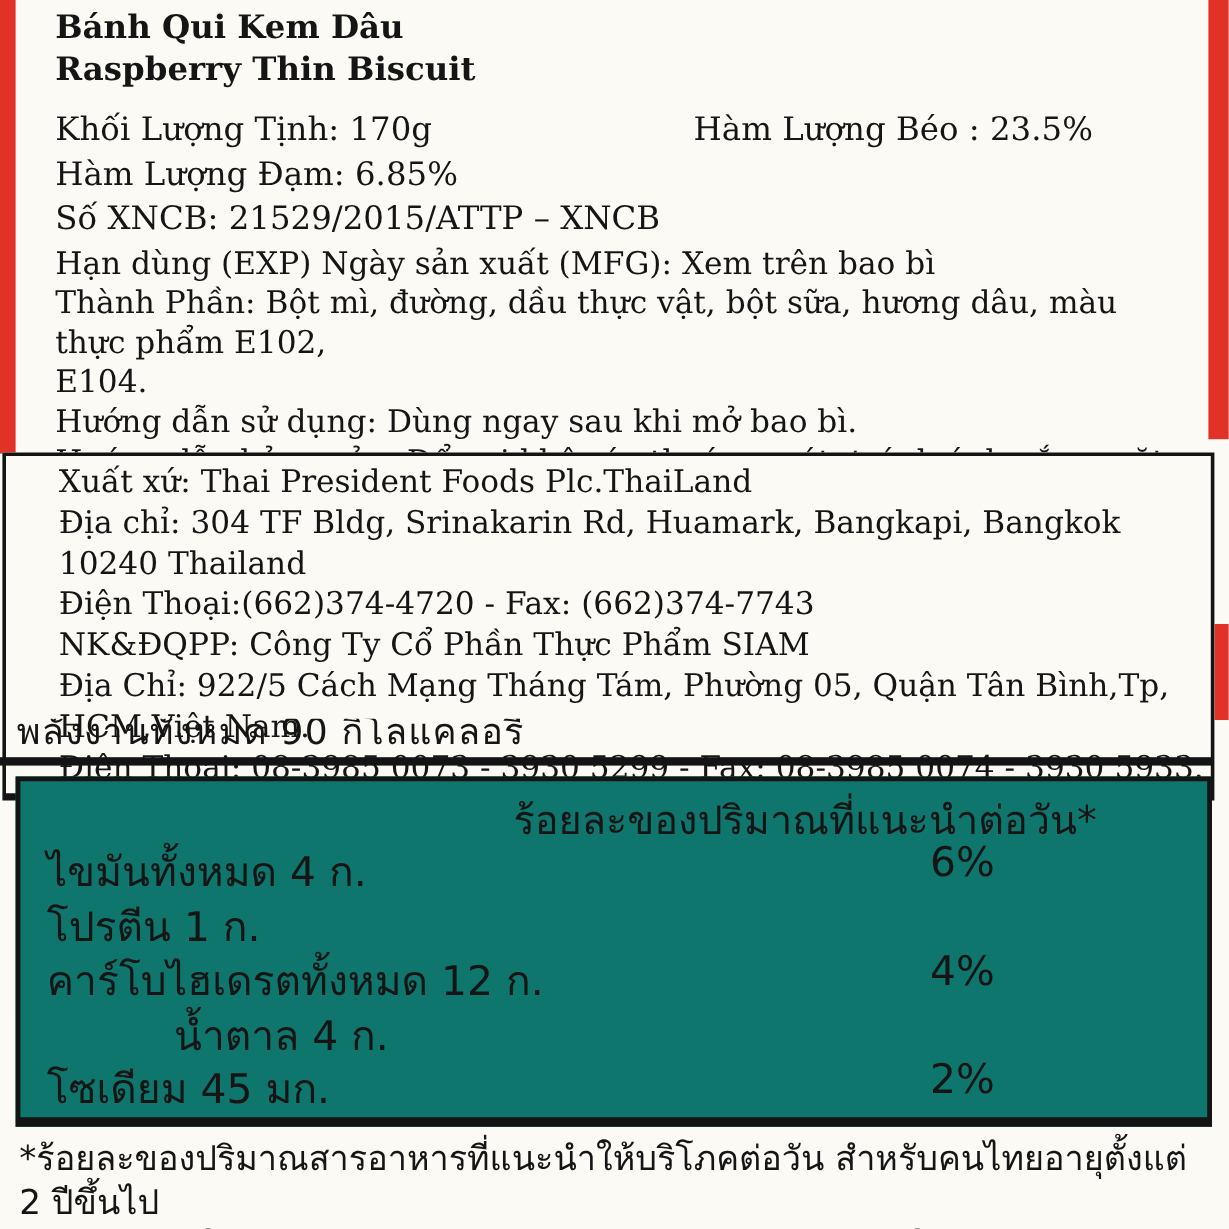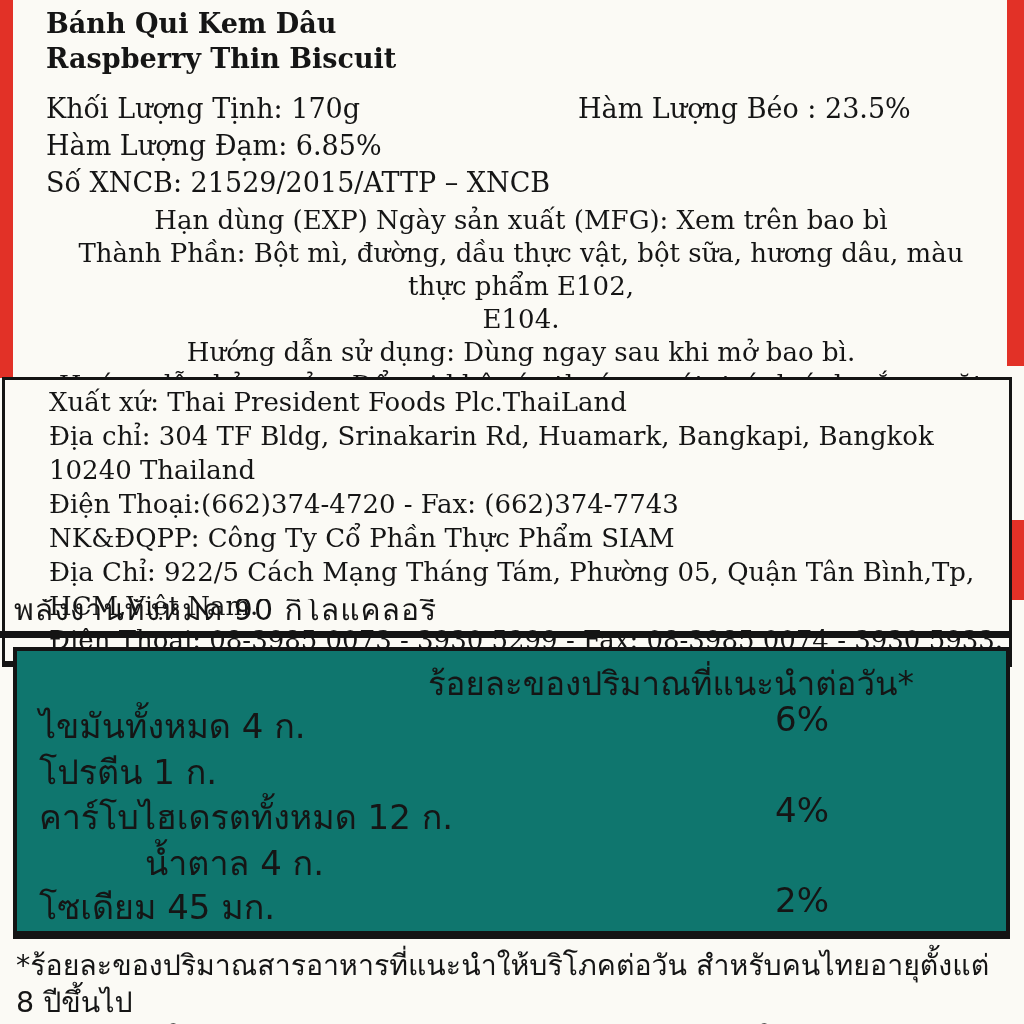--- a/index.html
+++ b/index.html
@@ -18,21 +18,21 @@
 
   .vi { font-family: "DejaVu Serif", "Liberation Serif", serif; }
 
   #title-block { position: absolute; top: 6px; left: 46px; font-weight: bold; font-size: 27px; line-height: 35px; }
 
   #specs { position: absolute; top: 90px; left: 46px; width: 940px; font-size: 27px; line-height: 37px; }
   #specs .spec-row { display: flex; }
   #specs .spec-left { width: 532px; }
   #specs .spec-right { flex: 1; }
 
-  #info-block { position: absolute; top: 204px; left: 46px; width: 950px; font-size: 26px; line-height: 33px; text-align: center; }
+  #info-block { position: absolute; top: 204px; left: 46px; width: 950px; font-size: 26px; line-height: 33px; }
 
   #mfg-box {
     position: absolute; top: 377px; left: 2px; width: 1010px;
     border: 3px solid #141414; border-bottom: 6px solid #141414;
     padding: 5px 0 4px 44px;
     font-size: 26px; line-height: 34px;
     background: #fbfaf5;
   }
 
   .thai { font-family: "DejaVu Sans", "Liberation Sans", sans-serif; font-weight: normal; }
@@ -130,15 +130,15 @@
     <span class="nutri-label indent">น้ำตาล  4  ก.</span>
     <span class="nutri-pct"></span>
   </div>
   <div id="row-4" class="nutri-row thai">
     <span class="nutri-label">โซเดียม 45 มก.</span>
     <span class="nutri-pct">2%</span>
   </div>
 </div>
 
 <div id="footnote" class="thai">
-  <div>*ร้อยละของปริมาณสารอาหารที่แนะนำให้บริโภคต่อวัน สำหรับคนไทยอายุตั้งแต่ 8 ปีขึ้นไป</div>
+  <div>*ร้อยละของปริมาณสารอาหารที่แนะนำให้บริโภคต่อวัน สำหรับคนไทยอายุตั้งแต่ 2 ปีขึ้นไป</div>
   <div>(Thai RDI) โดยคิดจากความต้องการพลังงานวันละ 2,000 กิโลแคลอรี</div>
 </div>
 
 </body></html>

